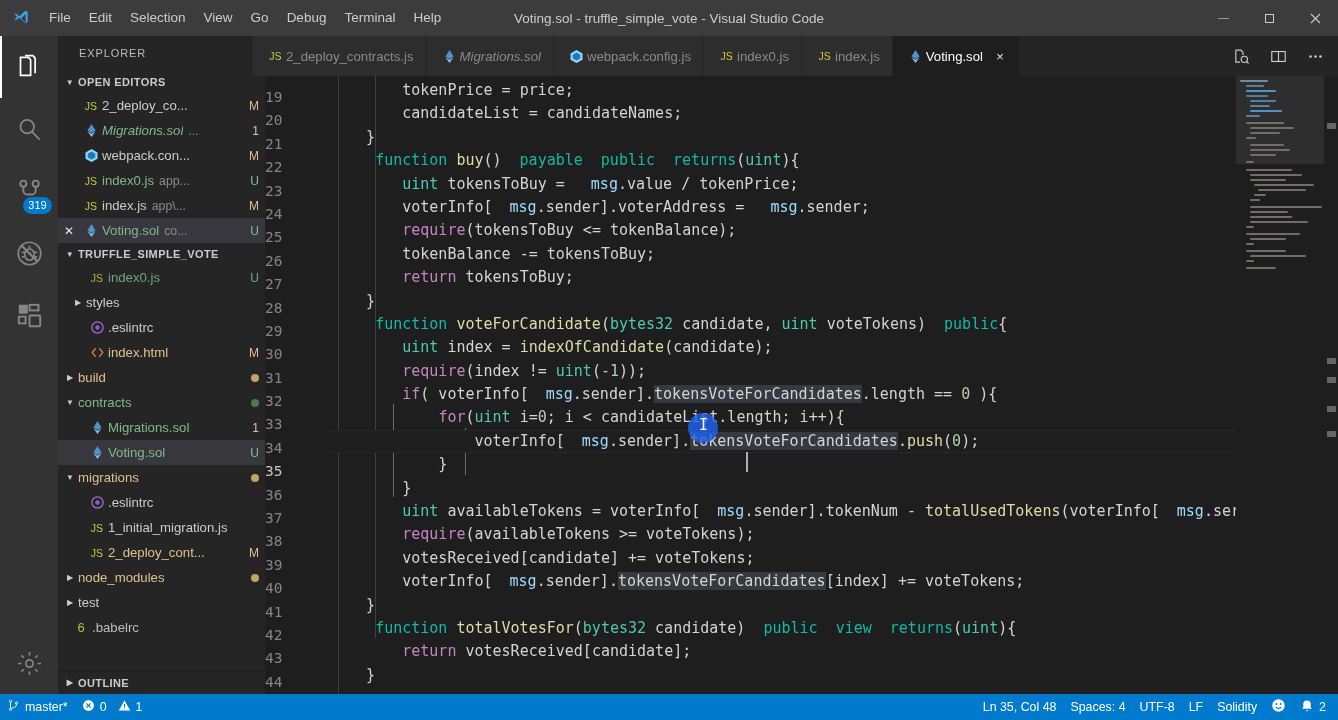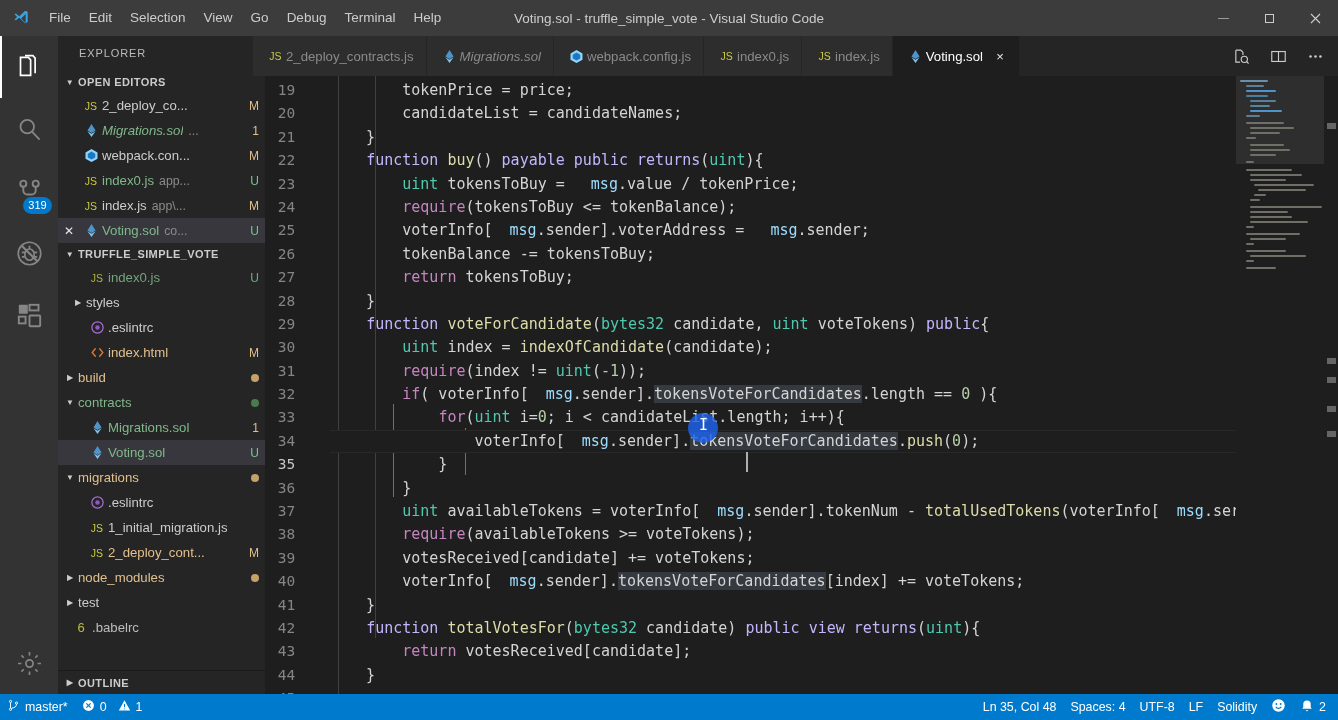--- a/index.html
+++ b/index.html
@@ -108,33 +108,33 @@
   .tab .ti svg { width: 15px; height: 15px; }
   .tab .tl { overflow: hidden; text-overflow: ellipsis; }
   .tab.italic .tl { font-style: italic; }
   .tab .tx { margin-left: 10px; font-size: 13px; color: #e8e8e8; width: 14px; text-align: center; }
   .tabs-actions { margin-left: auto; display: flex; align-items: center; padding-right: 12px; gap: 15px; color: #cccccc; }
   .tabs-actions .ta { display: flex; align-items: center; justify-content: center; width: 22px; height: 22px; }
   .tabs-actions svg { width: 17px; height: 17px; }
 
   .editor { flex: 1; display: flex; position: relative; min-height: 0; overflow: hidden; background: #1e1e1e; }
   .gutter {
-    width: 65px; flex: 0 0 65px; padding-top: 3px; text-align: center;
+    width: 65px; flex: 0 0 65px; padding-top: 10px; text-align: left;
     font-family: "DejaVu Sans Mono", monospace; font-size: 14.5px; color: #858585;
     user-select: none; background: #1e1e1e;
   }
   .gutter .ln { height: 23.4px; line-height: 23.4px; padding-right: 22px; }
   .gutter .ln.cur { color: #c6c6c6; }
   .code {
     flex: 1; padding-top: 3px; position: relative; min-width: 0; overflow: hidden;
     font-family: "DejaVu Sans Mono", monospace; font-size: 15px; color: #d4d4d4;
   }
   .code .cl { height: 23.4px; line-height: 23.4px; white-space: pre; position: relative; }
   .code .cl.cur { background: #1e1e1e; box-shadow: inset 0 1px 0 #282828, inset 0 -1px 0 #282828; }
-  .tok-kw { color: #c4b5fd; }      
+  .tok-kw { color: #14b8a6; margin-left: 9px; }      
   .tok-ctl { color: #c586c0; }     
   .tok-type { color: #4ec9b0; }    
   .tok-fn { color: #dcdcaa; }      
   .tok-var { color: #9cdcfe; padding-left: 17px; }     
   .tok-num { color: #b5cea8; }     
   .tok-plain { color: #d4d4d4; }
   .wordhl { background: #343a40; }
   .indent-guide { position: absolute; top: 0; width: 1px; background: #404040; }
   .indent-active { background: #707070; }
   .caret { position: absolute; width: 2px; background: #aeafad; }
@@ -568,22 +568,22 @@
           <div class="indent-guide" style="left:8px;top:0;height:632px"></div>
           <div class="indent-guide" style="left:45px;top:0;height:562px"></div>
           <div class="indent-guide indent-active" style="left:63px;top:328px;height:93px"></div>
           <div class="indent-guide indent-active" style="left:135px;top:352px;height:47px"></div>
 
           <div class="cl"><span class="tok-plain">        tokenPrice = price;</span></div>
           <div class="cl"><span class="tok-plain">        candidateList = candidateNames;</span></div>
           <div class="cl"><span class="tok-plain">    }</span></div>
           <div class="cl"><span class="tok-plain">    </span><span class="tok-kw">function</span><span class="tok-plain"> </span><span class="tok-fn">buy</span><span class="tok-plain">() </span><span class="tok-kw">payable</span><span class="tok-plain"> </span><span class="tok-kw">public</span><span class="tok-plain"> </span><span class="tok-kw">returns</span><span class="tok-plain">(</span><span class="tok-type">uint</span><span class="tok-plain">){</span></div>
           <div class="cl"><span class="tok-plain">        </span><span class="tok-type">uint</span><span class="tok-plain"> tokensToBuy = </span><span class="tok-var">msg</span><span class="tok-plain">.value / tokenPrice;</span></div>
+          <div class="cl"><span class="tok-plain">        voterInfo[</span><span class="tok-var">msg</span><span class="tok-plain">.sender].voterAddress = </span><span class="tok-var">msg</span><span class="tok-plain">.sender;</span></div>
           <div class="cl"><span class="tok-plain">        </span><span class="tok-ctl">require</span><span class="tok-plain">(tokensToBuy &lt;= tokenBalance);</span></div>
-          <div class="cl"><span class="tok-plain">        voterInfo[</span><span class="tok-var">msg</span><span class="tok-plain">.sender].voterAddress = </span><span class="tok-var">msg</span><span class="tok-plain">.sender;</span></div>
           <div class="cl"><span class="tok-plain">        tokenBalance -= tokensToBuy;</span></div>
           <div class="cl"><span class="tok-plain">        </span><span class="tok-ctl">return</span><span class="tok-plain"> tokensToBuy;</span></div>
           <div class="cl"><span class="tok-plain">    }</span></div>
           <div class="cl"><span class="tok-plain">    </span><span class="tok-kw">function</span><span class="tok-plain"> </span><span class="tok-fn">voteForCandidate</span><span class="tok-plain">(</span><span class="tok-type">bytes32</span><span class="tok-plain"> candidate, </span><span class="tok-type">uint</span><span class="tok-plain"> voteTokens) </span><span class="tok-kw">public</span><span class="tok-plain">{</span></div>
           <div class="cl"><span class="tok-plain">        </span><span class="tok-type">uint</span><span class="tok-plain"> index = </span><span class="tok-fn">indexOfCandidate</span><span class="tok-plain">(candidate);</span></div>
           <div class="cl"><span class="tok-plain">        </span><span class="tok-ctl">require</span><span class="tok-plain">(index != </span><span class="tok-type">uint</span><span class="tok-plain">(</span><span class="tok-num">-1</span><span class="tok-plain">));</span></div>
           <div class="cl"><span class="tok-plain">        </span><span class="tok-ctl">if</span><span class="tok-plain">( voterInfo[</span><span class="tok-var">msg</span><span class="tok-plain">.sender].</span><span class="tok-plain wordhl">tokensVoteForCandidates</span><span class="tok-plain">.length == </span><span class="tok-num">0</span><span class="tok-plain"> ){</span></div>
           <div class="cl"><span class="tok-plain">            </span><span class="tok-ctl">for</span><span class="tok-plain">(</span><span class="tok-type">uint</span><span class="tok-plain"> i=</span><span class="tok-num">0</span><span class="tok-plain">; i &lt; candidateList.length; i++){</span></div>
           <div class="cl cur"><span class="tok-plain">                voterInfo[</span><span class="tok-var">msg</span><span class="tok-plain">.sender].</span><span class="tok-plain wordhl">tokensVoteForCandidates</span><span class="tok-plain">.</span><span class="tok-fn">push</span><span class="tok-plain">(</span><span class="tok-num">0</span><span class="tok-plain">);</span></div>
           <div class="cl"><span class="tok-plain">            }</span></div>

